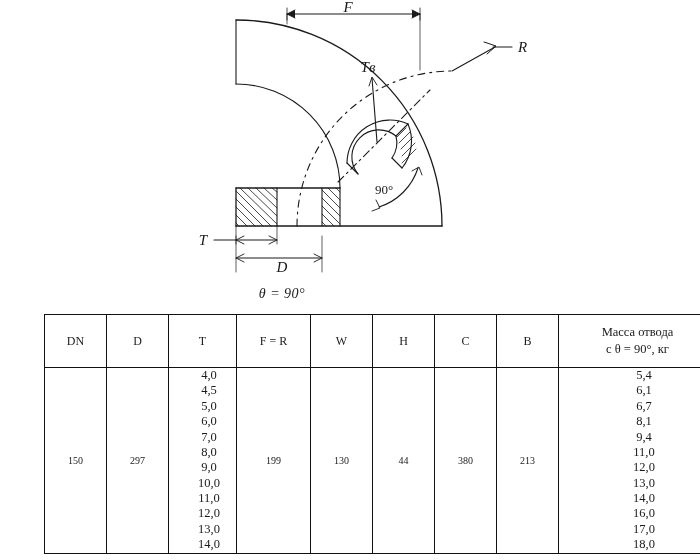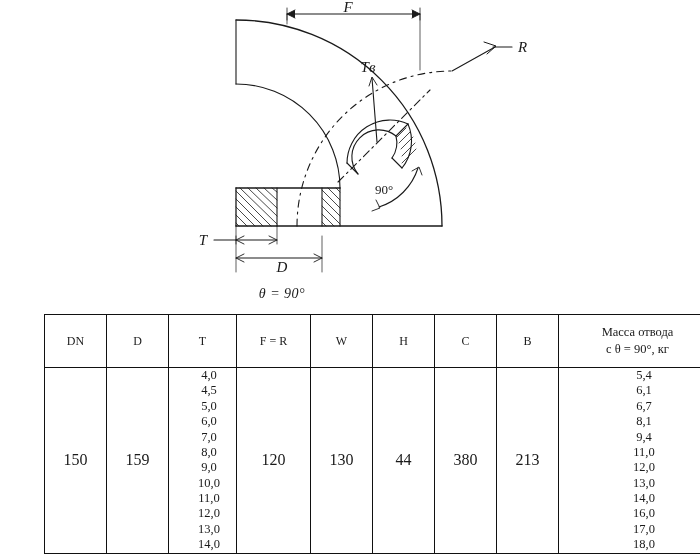--- a/index.html
+++ b/index.html
@@ -55,21 +55,21 @@
   }
   table {
     border-collapse: collapse;
     width: 612px;
     table-layout: fixed;
   }
   table th, table td {
     border: 1px solid #111111;
     text-align: center;
     vertical-align: middle;
-    font-size: 16px;
+    font-size: 10px;
     font-family: "Liberation Serif", serif;
     padding: 0;
   }
   thead th {
     height: 48px;
     font-weight: normal;
     font-size: 12px;
   }
   thead th.mass-head {
     font-size: 12.5px;
@@ -228,34 +228,34 @@
         <th>H</th>
         <th>C</th>
         <th>B</th>
         <th class="mass-head stack">Масса отвода
 с θ =  90°, кг</th>
       </tr>
     </thead>
     <tbody>
       <tr>
         <td>150</td>
-        <td>159</td>
+        <td>297</td>
         <td class="stack">4,0
 4,5
 5,0
 6,0
 7,0
 8,0
 9,0
 10,0
 11,0
 12,0
 13,0
 14,0</td>
-        <td>120</td>
+        <td>199</td>
         <td>130</td>
         <td>44</td>
         <td>380</td>
         <td>213</td>
         <td class="stack">5,4
 6,1
 6,7
 8,1
 9,4
 11,0

